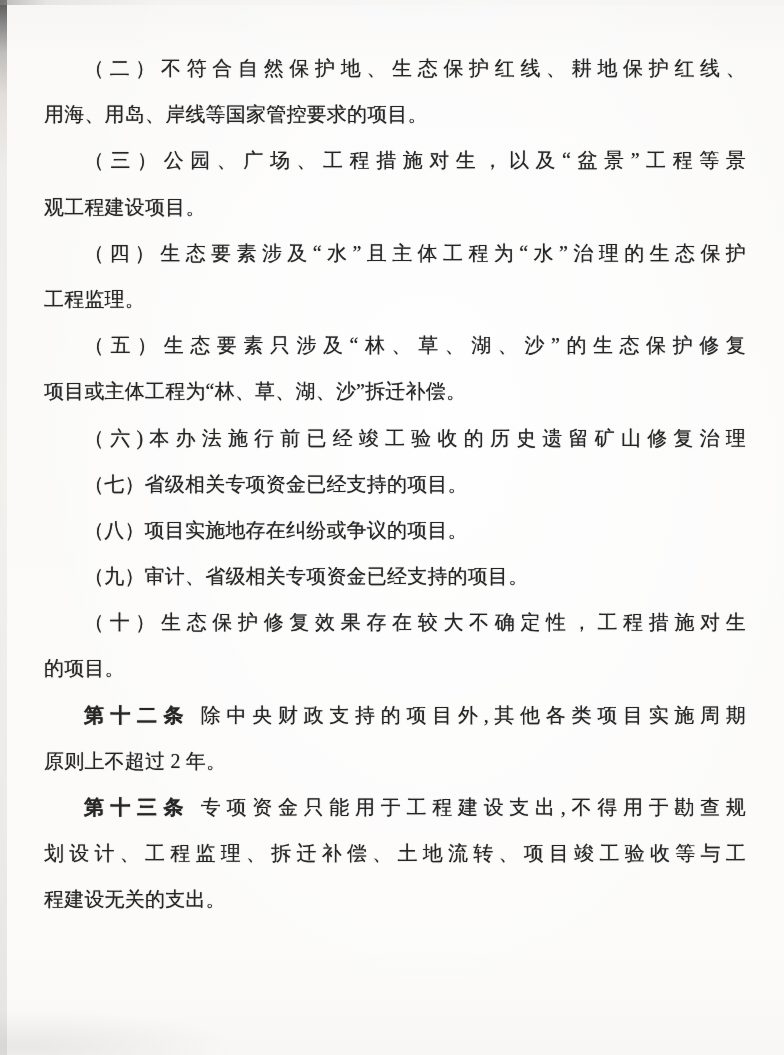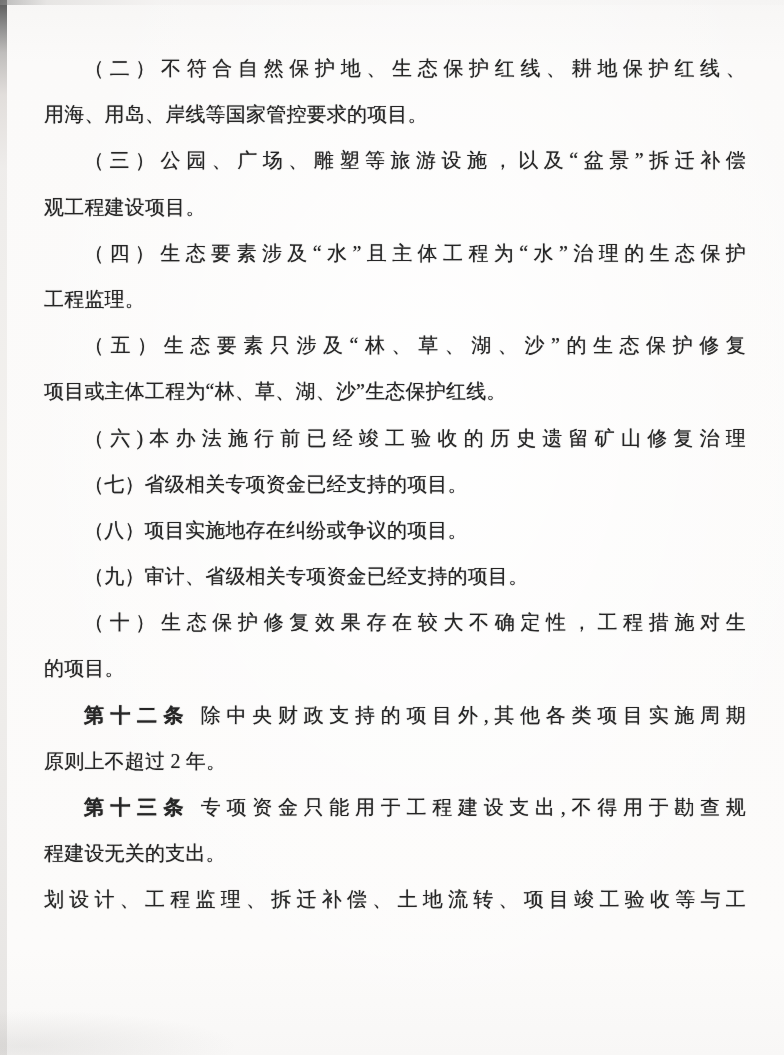--- a/index.html
+++ b/index.html
@@ -61,31 +61,31 @@
 <body>
 
 <div class="page">
   <div class="edge-left"></div>
   <div class="edge-top"></div>
   <div class="smudge-bottom"></div>
 
   <div class="doc">
     <div class="ln j ind">（二）不符合自然保护地、生态保护红线、耕地保护红线、</div>
     <div class="ln">用海、用岛、岸线等国家管控要求的项目。</div>
-    <div class="ln j ind">（三）公园、广场、雕塑等旅游设施，以及“盆景”拆迁补偿</div>
+    <div class="ln j ind">（三）公园、广场、工程措施对生，以及“盆景”工程等景</div>
     <div class="ln">观工程建设项目。</div>
     <div class="ln j ind">（四）生态要素涉及“水”且主体工程为“水”治理的生态保护</div>
     <div class="ln">工程监理。</div>
     <div class="ln j ind">（五）生态要素只涉及“林、草、湖、沙”的生态保护修复</div>
-    <div class="ln">项目或主体工程为“林、草、湖、沙”生态保护红线。</div>
+    <div class="ln">项目或主体工程为“林、草、湖、沙”拆迁补偿。</div>
     <div class="ln j ind">（六)本办法施行前已经竣工验收的历史遗留矿山修复治理</div>
     <div class="ln ind">（七）省级相关专项资金已经支持的项目。</div>
     <div class="ln ind">（八）项目实施地存在纠纷或争议的项目。</div>
     <div class="ln ind">（九）审计、省级相关专项资金已经支持的项目。</div>
     <div class="ln j ind">（十）生态保护修复效果存在较大不确定性，工程措施对生</div>
     <div class="ln">的项目。</div>
     <div class="ln j ind"><span class="hd">第十二条</span><span> 除中央财政支持的项目外,其他各类项目实施周期</span></div>
     <div class="ln">原则上不超过 2 年。</div>
     <div class="ln j ind"><span class="hd">第十三条</span><span> 专项资金只能用于工程建设支出,不得用于勘查规</span></div>
+    <div class="ln j">划设计、工程监理、拆迁补偿、土地流转、项目竣工验收等与工</div>
     <div class="ln">程建设无关的支出。</div>
-    <div class="ln j">划设计、工程监理、拆迁补偿、土地流转、项目竣工验收等与工</div>
   </div>
 </div>
 
 </body></html>

